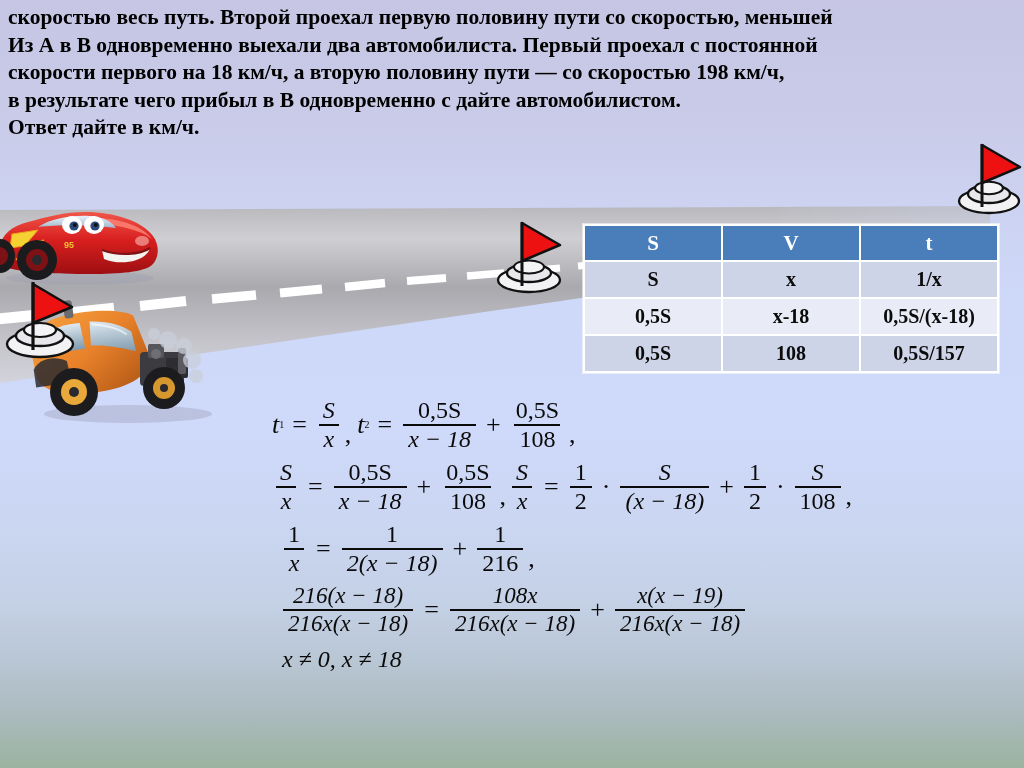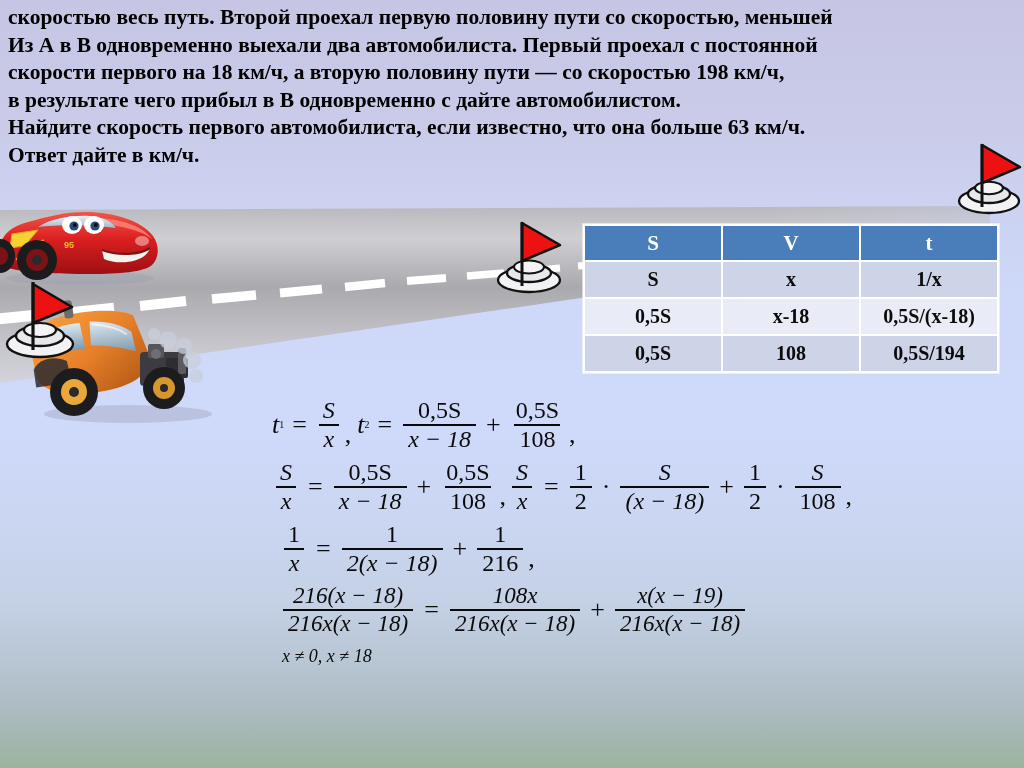--- a/index.html
+++ b/index.html
@@ -87,21 +87,21 @@
     display:inline-flex;flex-direction:column;align-items:center;
     vertical-align:middle;margin:0 3px;
   }
   .frac .num{padding:0 5px 1px 5px;line-height:1.04;}
   .frac .den{padding:1px 5px 0 5px;line-height:1.04;border-top:2px solid #0a0a0a;}
   .sz26{font-size:26px;}
   .sz24{font-size:24px;}
   .sz23{font-size:23px;}
   .eq{font-size:26px;padding:0 8px;}
   .dotop{font-size:26px;padding:0 7px;}
-  .lastline{font-size:18px;margin-left:10px;margin-top:2px;}
+  .lastline{font-size:24px;margin-left:10px;margin-top:2px;}
 
   
   .flag{position:absolute;z-index:5;}
   .flag svg{display:block;}
 
   
   .car{position:absolute;z-index:5;}
   .car svg{display:block;}
 </style>
 </head>
@@ -152,21 +152,20 @@
         <line x1="953" y1="68" x2="976" y2="66" stroke-width="3.9"></line>
       </g>
     </svg>
   </div>
 
   <div class="problem">
     <div>скоростью весь путь. Второй проехал первую половину пути со скоростью, меньшей</div>
     <div>Из А в В одновременно выехали два автомобилиста. Первый проехал с постоянной</div>
     <div> скорости первого на 18 км/ч, а вторую половину пути — со скоростью 198  км/ч,</div>
     <div>в результате чего прибыл в В одновременно с дайте автомобилистом.</div>
-    <div>Найдите скорость первого автомобилиста, если известно, что она больше 63 км/ч.</div>
     <div>Ответ дайте в км/ч.</div>
   </div>
 
   <div class="car" style="left:-6px;top:194px;">
     <svg width="168" height="92" viewBox="0 0 168 92">
       <defs>
         <linearGradient id="redBody" x1="0" y1="0" x2="0" y2="1">
           <stop offset="0" stop-color="#f0564a"></stop>
           <stop offset="0.45" stop-color="#d81f1f"></stop>
           <stop offset="1" stop-color="#9e0f12"></stop>
@@ -317,21 +316,21 @@
           <td>1/x</td>
         </tr>
         <tr class="r-light">
           <td>0,5S</td>
           <td>x-18</td>
           <td>0,5S/(x-18)</td>
         </tr>
         <tr class="r-dark">
           <td>0,5S</td>
           <td>108</td>
-          <td>0,5S/194</td>
+          <td>0,5S/157</td>
         </tr>
       </tbody>
     </table>
   </div>
 
   <div class="math">
 
     <div class="mline l1">
       <span class="it sz26">t</span>
         <span class="sub it">1</span>

